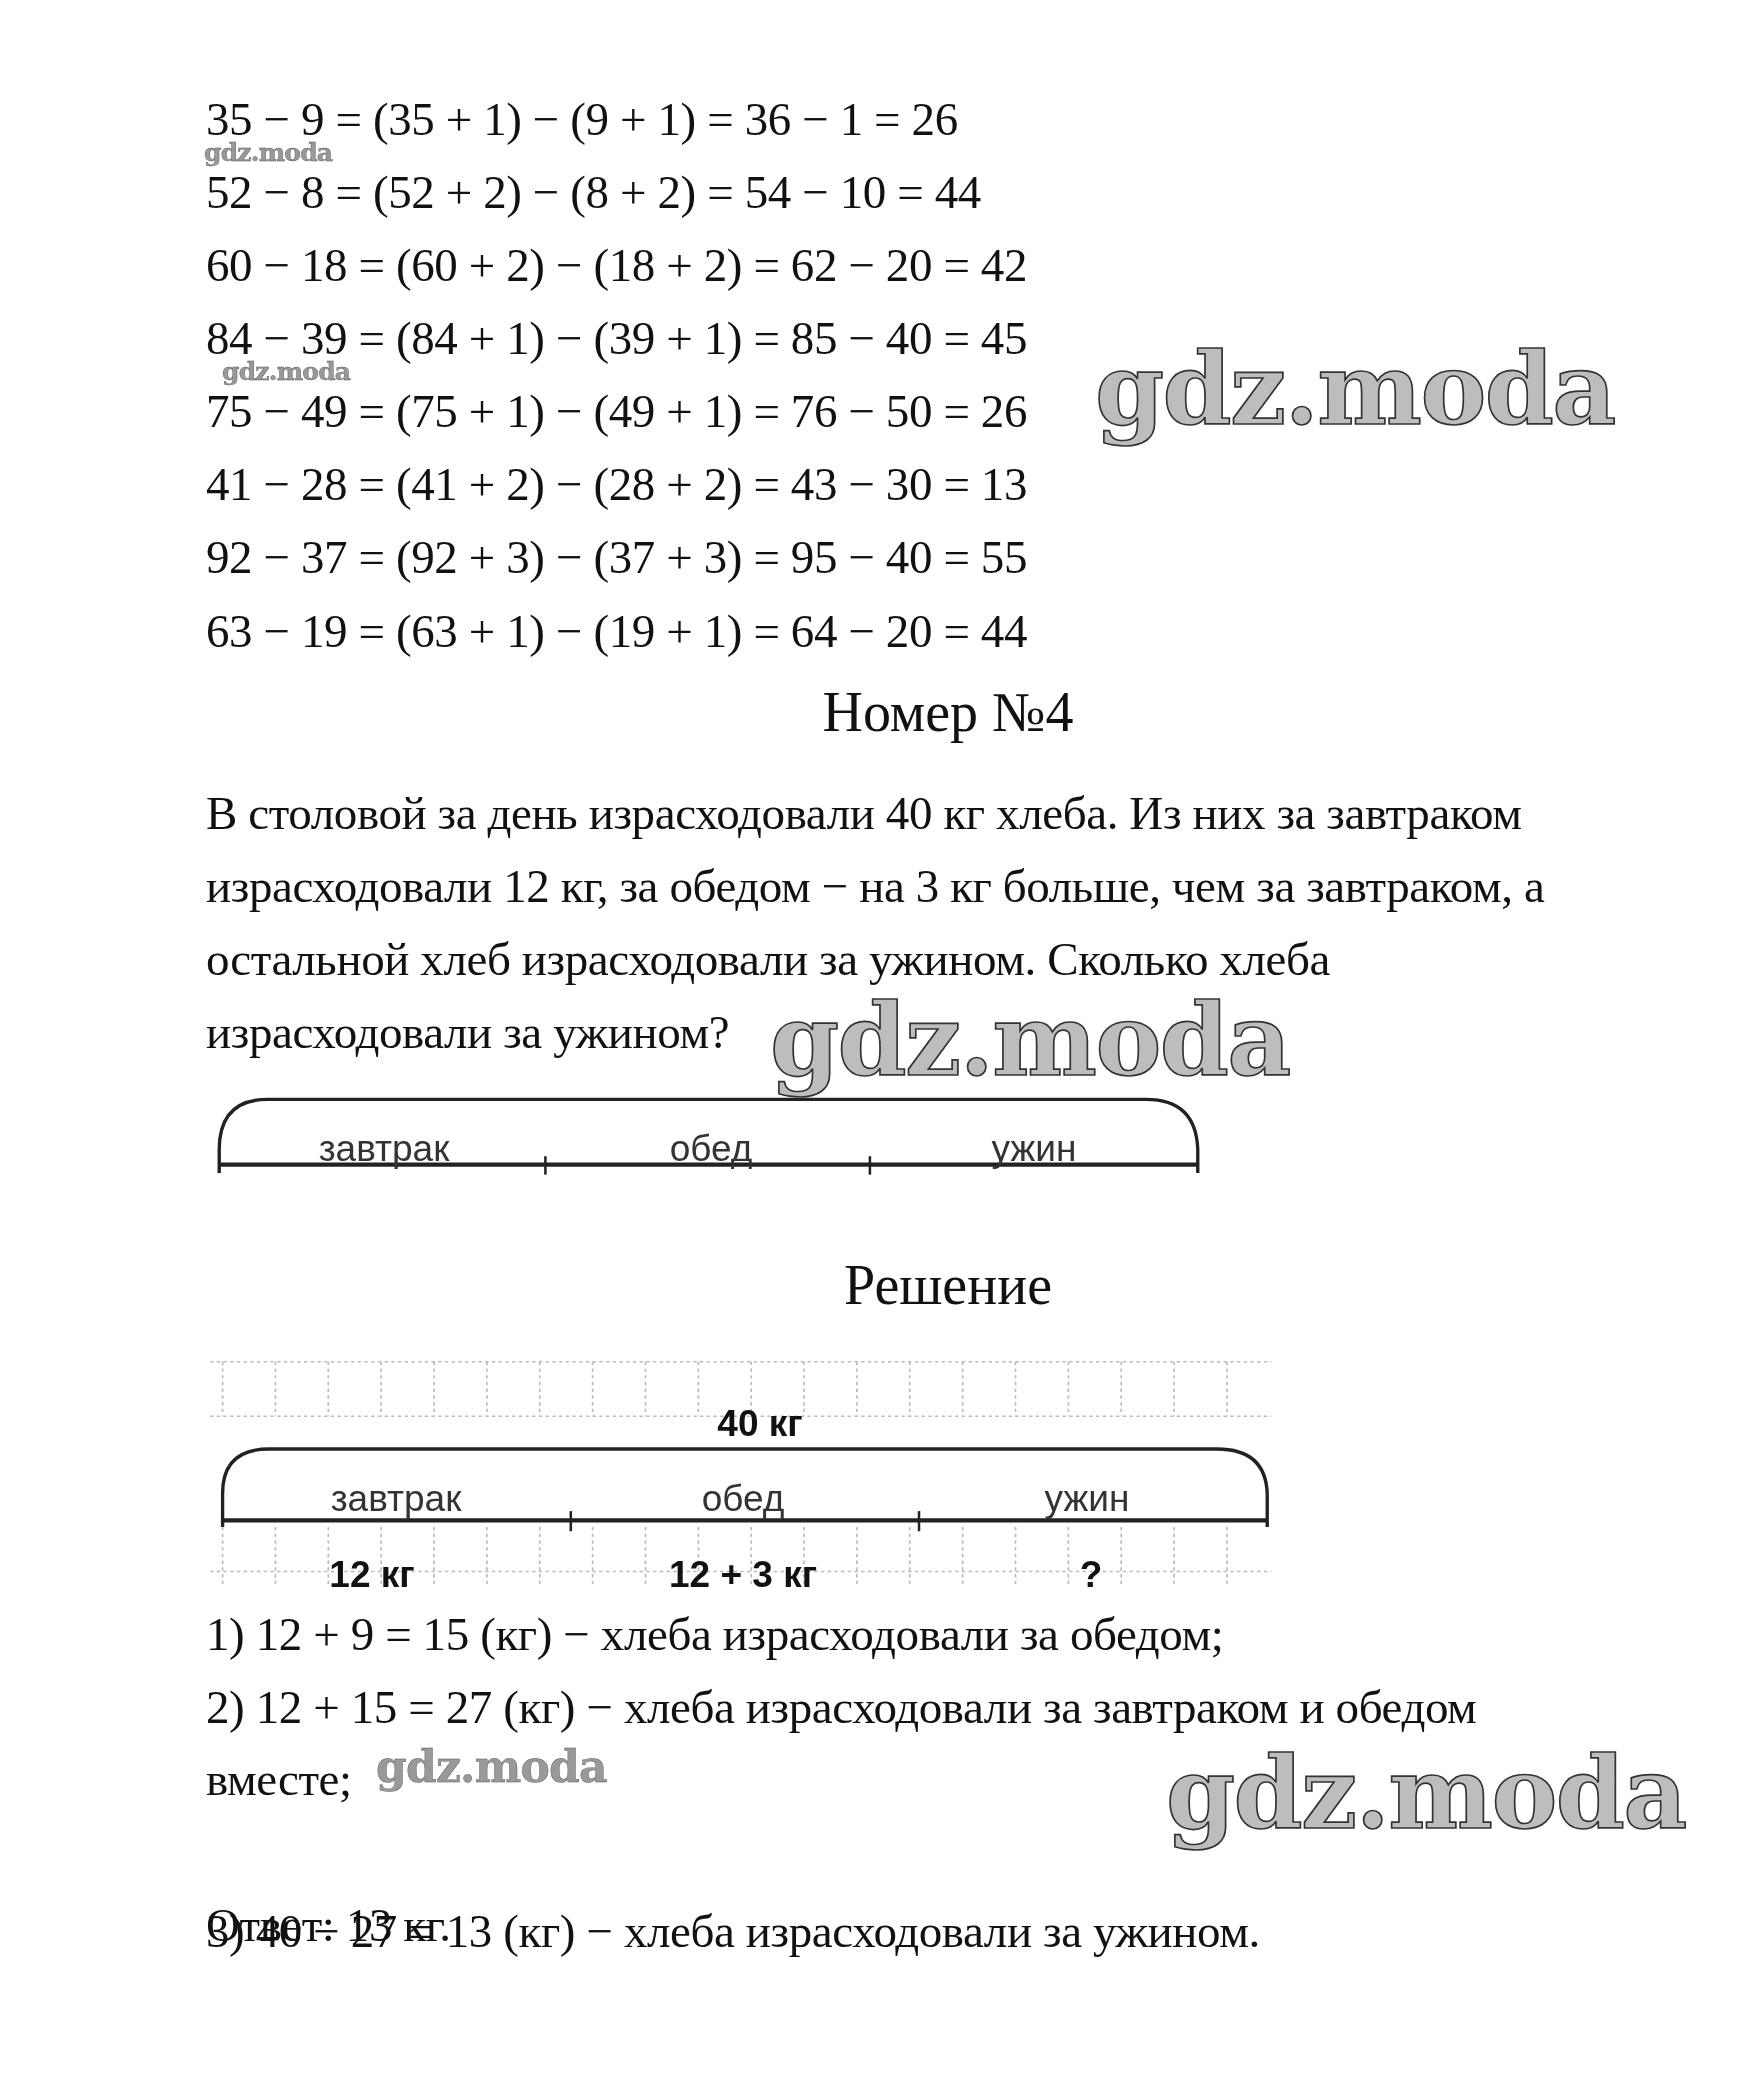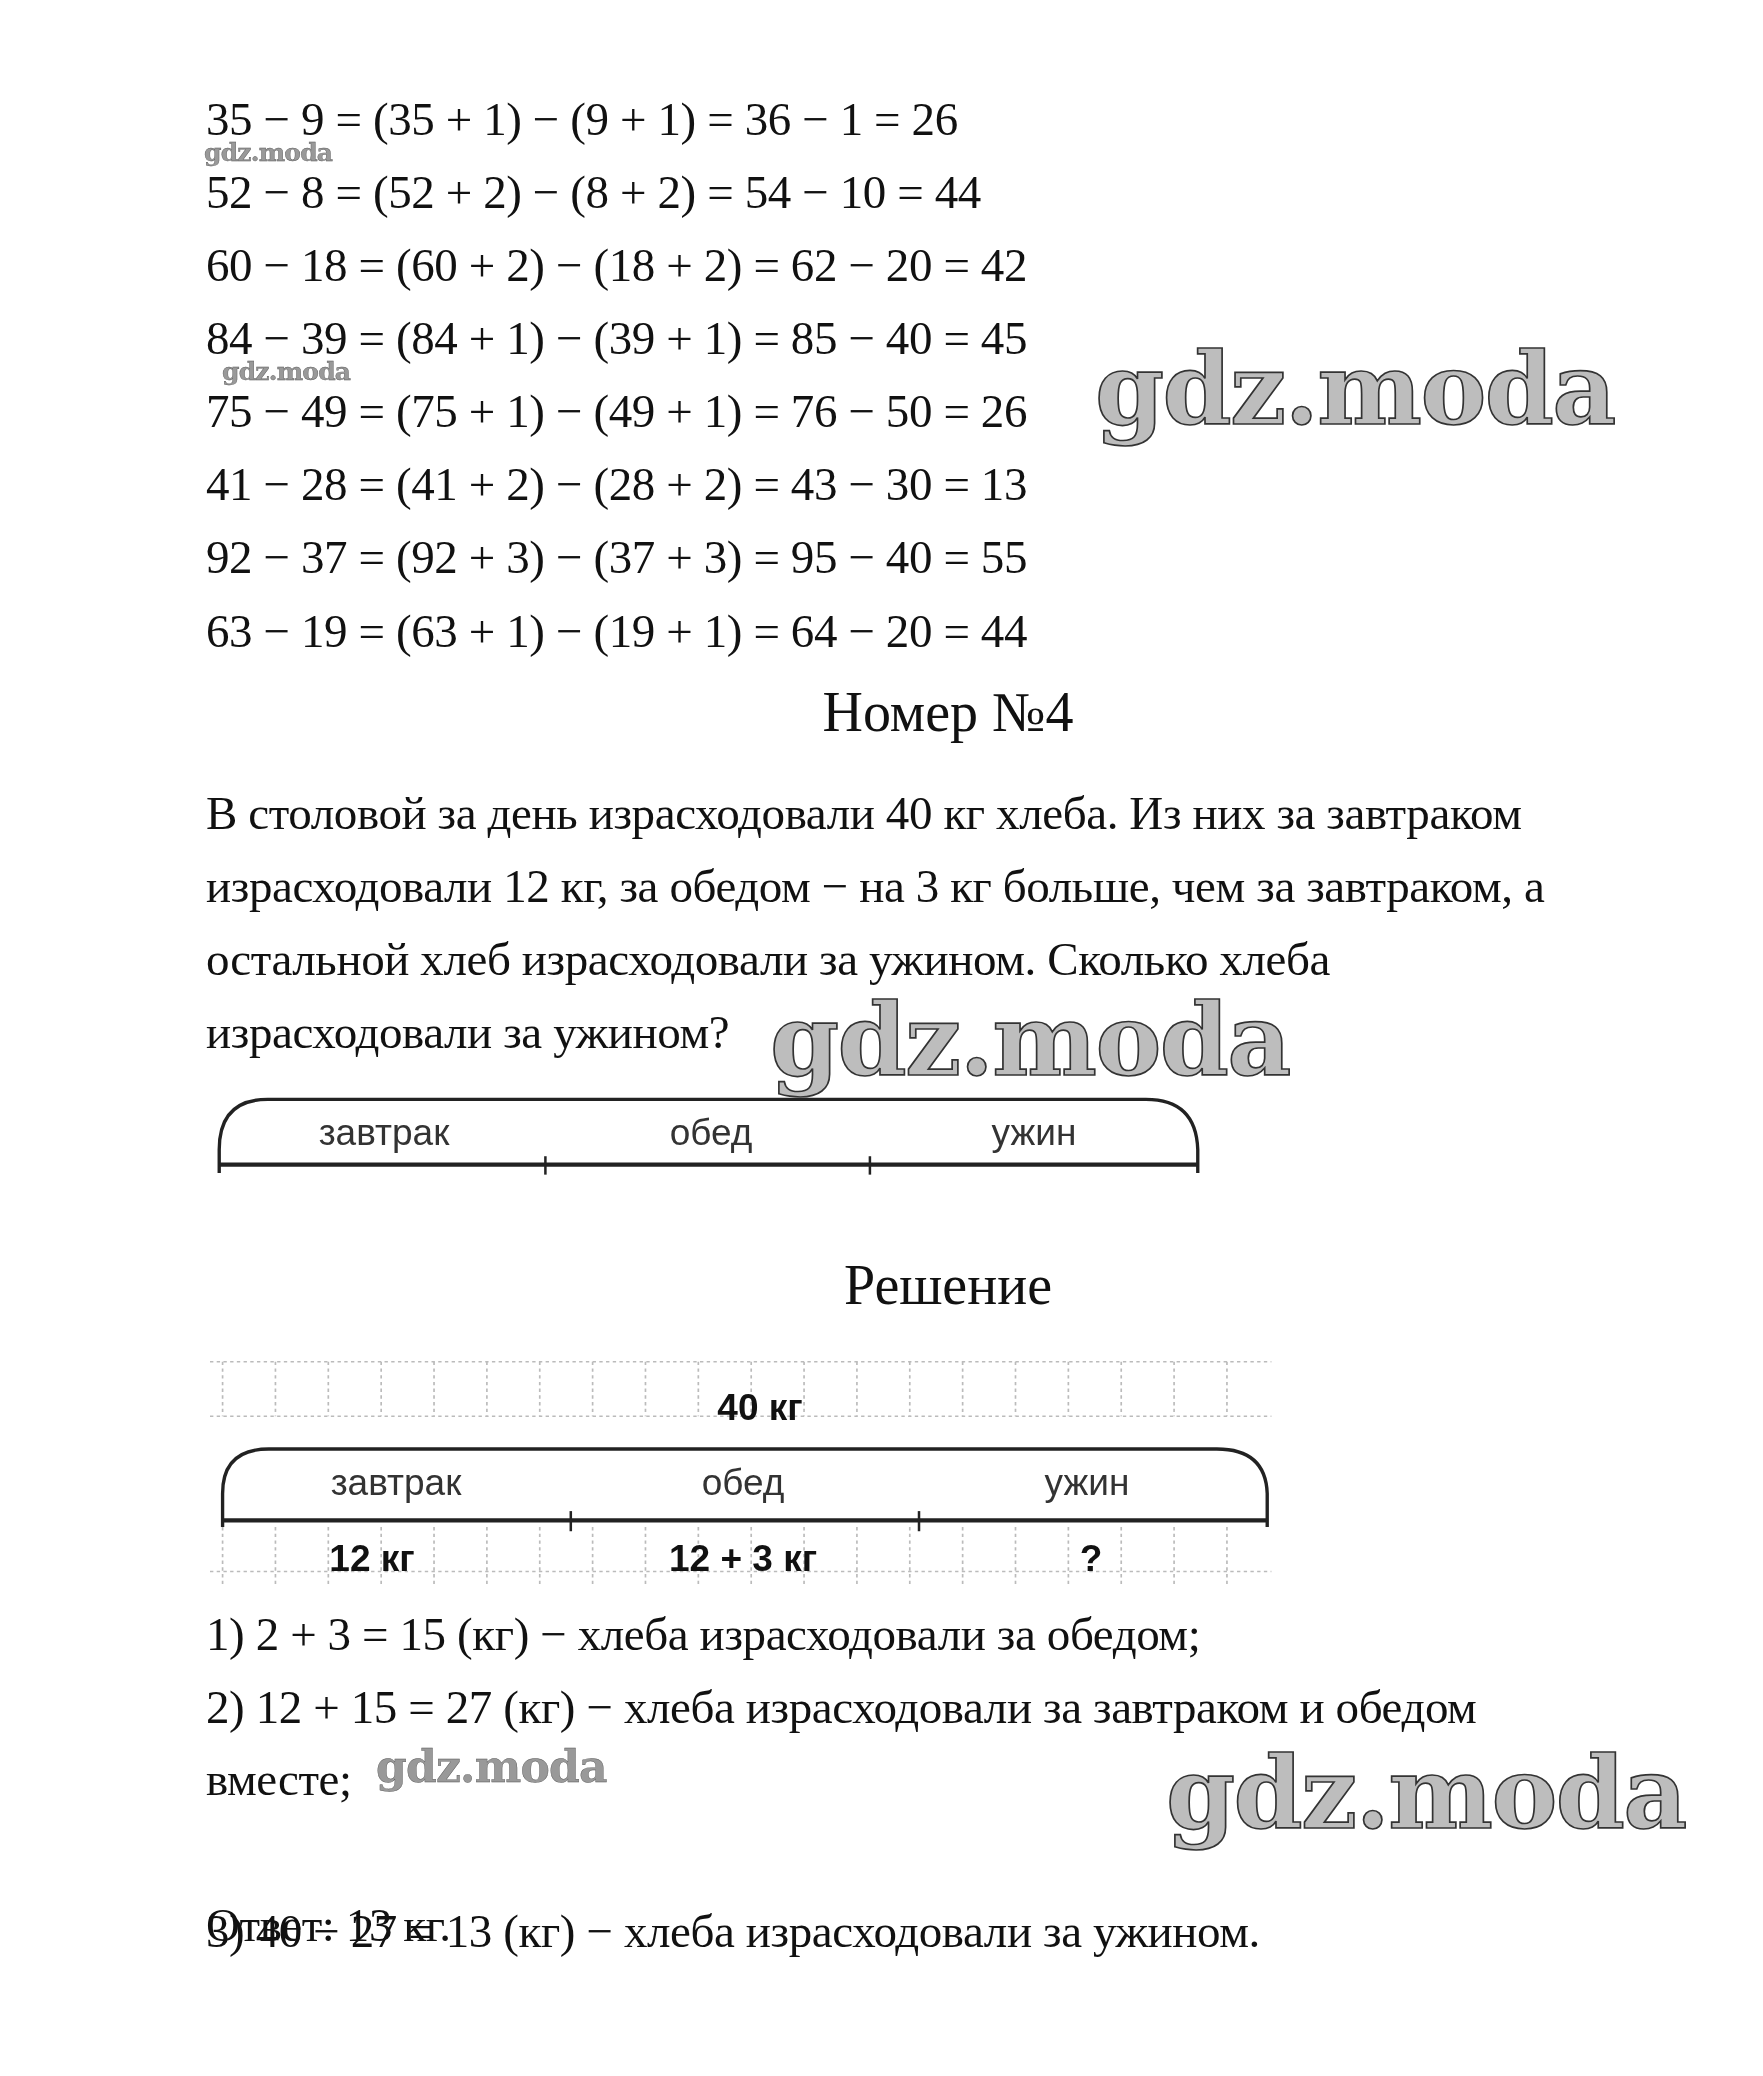--- a/index.html
+++ b/index.html
@@ -3,21 +3,21 @@
 <meta charset="utf-8">
 <style>
   html,body{margin:0;padding:0;background:#fff;}
   body{width:1764px;height:2077px;position:relative;overflow:hidden;font-family:"Liberation Serif","DejaVu Serif",serif;color:#111;}
   .line{position:absolute;left:206px;font-size:47px;line-height:1;white-space:nowrap;letter-spacing:-0.4px;}
   .center{position:absolute;font-size:56px;line-height:1;white-space:nowrap;transform:translateX(-50%);}
   .wm{position:absolute;font-family:"DejaVu Serif","Liberation Serif",serif;font-weight:bold;white-space:nowrap;color:#bdbdbd;-webkit-text-stroke:1.7px #333;letter-spacing:-1.7px;}
   .wm.small{color:#999;-webkit-text-stroke:0.4px #555;font-size:25px;letter-spacing:-0.8px;}
   .wm.big{font-size:99px;}
   .diagram{position:absolute;}
-  .dlabel{position:absolute;font-family:"Liberation Sans","DejaVu Sans",sans-serif;font-size:37px;color:#333;transform:translateX(-50%);white-space:nowrap;}
+  .dlabel{position:absolute;font-family:"Liberation Sans","DejaVu Sans",sans-serif;font-size:37px;color:#333;transform:translateX(-50%);white-space:nowrap;margin-top:16px;}
   .dlabel.bold{font-weight:bold;color:#111;}
   svg{position:absolute;left:0;top:0;overflow:visible;}
 </style>
 </head>
 <body>
 
 <div>
   <div class="line" style="top:96px">35 − 9 = (35 + 1) − (9 + 1) = 36 − 1 = 26</div>
   <div class="line" style="top:169px">52 − 8 = (52 + 2) − (8 + 2) = 54 − 10 = 44</div>
   <div class="line" style="top:242px">60 − 18 = (60 + 2) − (18 + 2) = 62 − 20 = 42</div>
@@ -106,21 +106,21 @@
   <div class="dlabel bold" style="left:550px;top:32px">40 кг</div>
   <div class="dlabel" style="left:186px;top:107px">завтрак</div>
   <div class="dlabel" style="left:533px;top:107px">обед</div>
   <div class="dlabel" style="left:877px;top:107px">ужин</div>
   <div class="dlabel bold" style="left:162px;top:183px">12 кг</div>
   <div class="dlabel bold" style="left:533px;top:183px">12 + 3 кг</div>
   <div class="dlabel bold" style="left:881px;top:183px">?</div>
 </div>
 
 <div>
-  <div class="line" style="top:1611px">1) 2 + 3 = 15 (кг) − хлеба израсходовали за обедом;</div>
+  <div class="line" style="top:1611px">1) 12 + 9 = 15 (кг) − хлеба израсходовали за обедом;</div>
   <div class="line" style="top:1684px">2) 12 + 15 = 27 (кг) − хлеба израсходовали за завтраком и обедом</div>
   <div class="line" style="top:1756px">вместе;</div>
   <div class="line" style="top:1908px">3) 40 − 27 = 13 (кг) − хлеба израсходовали за ужином.</div>
   <div class="line" style="top:1902px">Ответ: 13 кг.</div>
 </div>
 
 <div class="wm small" style="left:204px;top:138px">gdz.moda</div>
 <div class="wm small" style="left:222px;top:357px">gdz.moda</div>
 <div class="wm big" style="left:1095px;top:331px">gdz.moda</div>
 <div class="wm big" style="left:770px;top:982px">gdz.moda</div>

